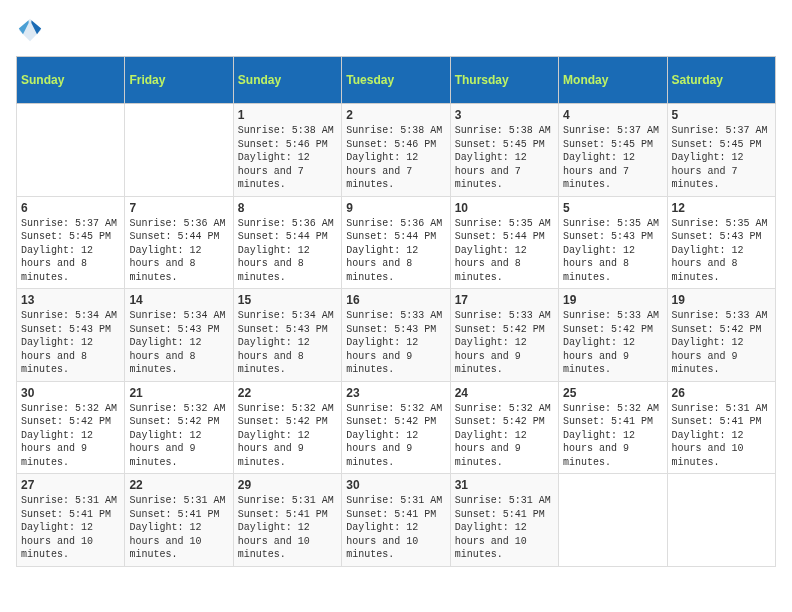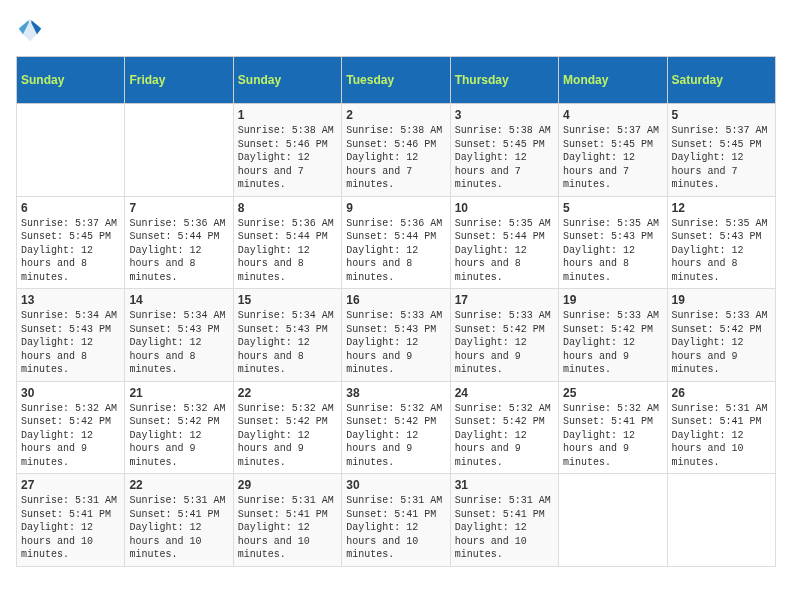--- a/index.html
+++ b/index.html
@@ -213,21 +213,21 @@
         </td>
         <td>
           <span class="day-num">21</span>
 <div class="day-info">Sunrise: 5:32 AM<br>Sunset: 5:42 PM<br>Daylight: 12 hours and 9 minutes.</div>
         </td>
         <td>
           <span class="day-num">22</span>
 <div class="day-info">Sunrise: 5:32 AM<br>Sunset: 5:42 PM<br>Daylight: 12 hours and 9 minutes.</div>
         </td>
         <td>
-          <span class="day-num">38</span>
+          <span class="day-num">23</span>
 <div class="day-info">Sunrise: 5:32 AM<br>Sunset: 5:42 PM<br>Daylight: 12 hours and 9 minutes.</div>
         </td>
         <td>
           <span class="day-num">24</span>
 <div class="day-info">Sunrise: 5:32 AM<br>Sunset: 5:42 PM<br>Daylight: 12 hours and 9 minutes.</div>
         </td>
         <td>
           <span class="day-num">25</span>
 <div class="day-info">Sunrise: 5:32 AM<br>Sunset: 5:41 PM<br>Daylight: 12 hours and 9 minutes.</div>
         </td>

